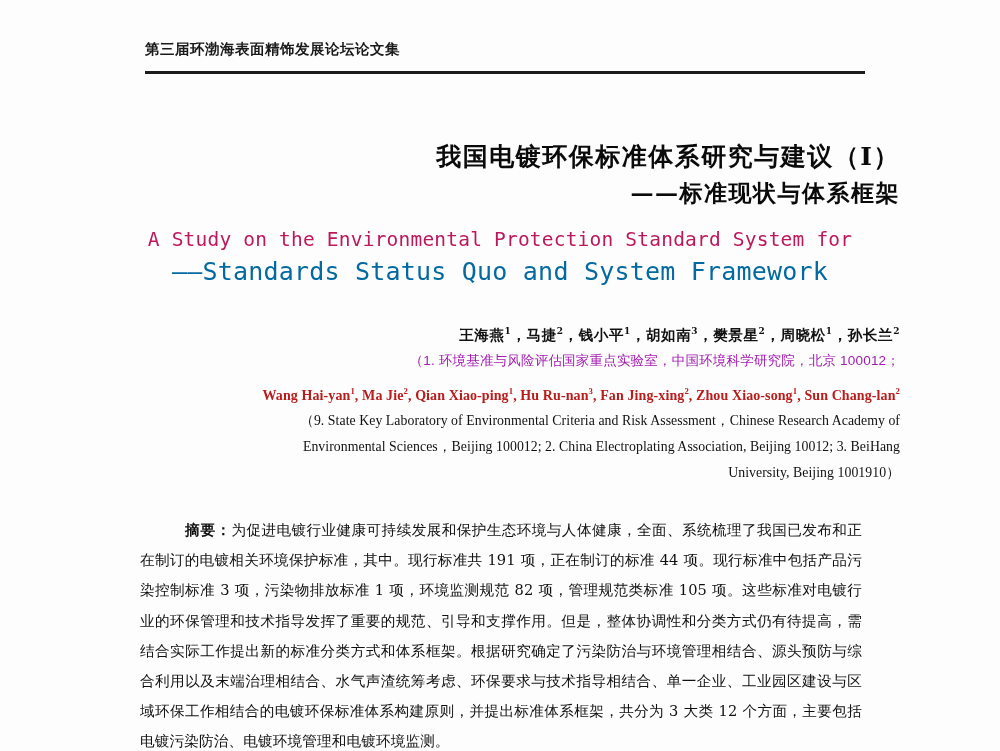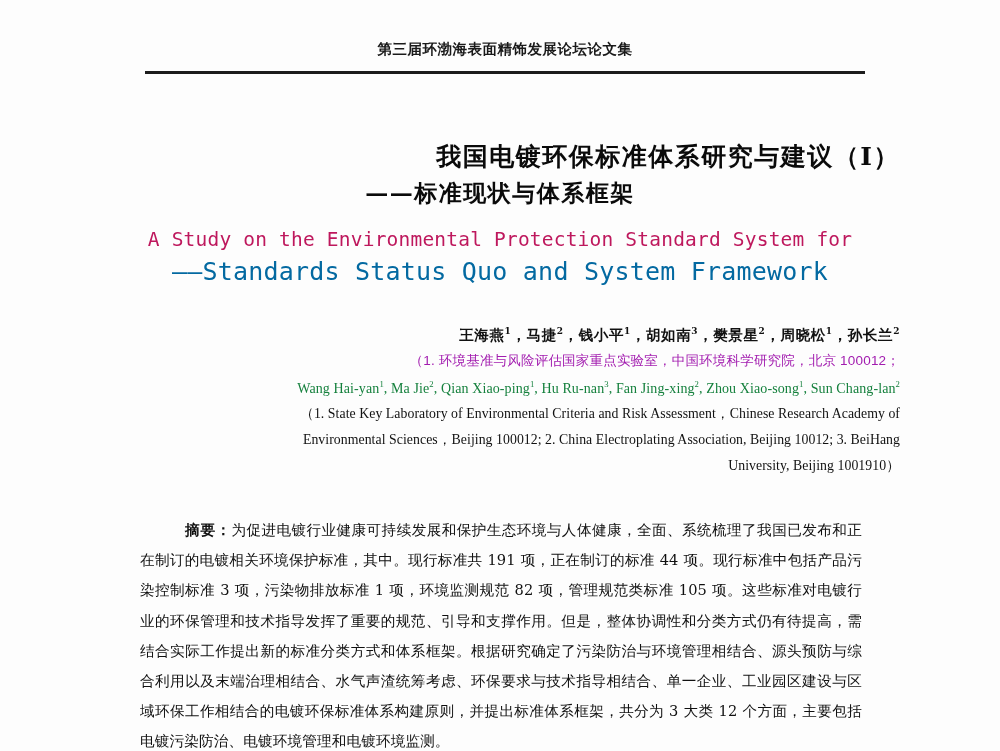--- a/index.html
+++ b/index.html
@@ -21,21 +21,21 @@
     height: 751px;
     background: #fdfdfd;
   }
 
   
   .running-header {
     position: absolute;
     top: 40px;
     left: 145px;
     width: 720px;
-    text-align: center;
+    text-align: left;
     font-family: "DejaVu Serif", "Liberation Serif", serif;
     font-weight: bold;
     font-size: 14.5px;
     letter-spacing: 0.5px;
     color: #1a1a1a;
     white-space: nowrap;
   }
   .header-rule {
     position: absolute;
     top: 71px;
@@ -62,20 +62,21 @@
     color: #0a0a0a;
     text-align: right;
   }
   .cn-subtitle {
     font-family: "DejaVu Serif", "Liberation Serif", serif;
     font-weight: bold;
     font-size: 23px;
     letter-spacing: 1.5px;
     line-height: 36px;
     color: #0a0a0a;
+    text-align: right;
   }
   .en-title {
     font-family: "DejaVu Sans Mono", "Liberation Mono", monospace;
     font-size: 19.5px;
     line-height: 33px;
     letter-spacing: 0.2px;
     color: #be185d;
     margin-top: 12px;
   }
   .en-title-2 {
@@ -114,22 +115,23 @@
     font-size: 13.5px;
     line-height: 25px;
     letter-spacing: 0.2px;
     color: #a21caf;
   }
   .en-authors {
     font-family: "Liberation Serif", "DejaVu Serif", serif;
     font-size: 14px;
     line-height: 25px;
     letter-spacing: 0.1px;
-    color: #15803d;
-    margin-top: 3px;
+    color: #b91c1c;
+    margin-top: 10px;
+    font-weight: bold;
   }
   .en-affil {
     font-family: "Liberation Serif", "DejaVu Serif", serif;
     font-size: 13.8px;
     line-height: 26px;
     letter-spacing: 0.05px;
     color: #111;
   }
   sup {
     font-size: 0.62em;
@@ -174,21 +176,21 @@
     <div class="cn-title">我国电镀环保标准体系研究与建议（Ⅰ）</div>
     <div class="cn-subtitle">——标准现状与体系框架</div>
     <div class="en-title">A Study on the Environmental Protection Standard System for</div>
     <div class="en-subtitle">——Standards Status Quo and System Framework</div>
   </div>
 
   <div class="authors-block">
     <div class="cn-authors"><span>王海燕<sup>1</sup></span><span>，</span><span>马捷<sup>2</sup></span><span>，</span><span>钱小平<sup>1</sup></span><span>，</span><span>胡如南<sup>3</sup></span><span>，</span><span>樊景星<sup>2</sup></span><span>，</span><span>周晓松<sup>1</sup></span><span>，</span><span>孙长兰<sup>2</sup></span></div>
     <div class="cn-affil">（1. 环境基准与风险评估国家重点实验室，中国环境科学研究院，北京 100012；</div>
     <div class="en-authors"><span>Wang Hai-yan<sup>1</sup></span><span>, </span><span>Ma Jie<sup>2</sup></span><span>, </span><span>Qian Xiao-ping<sup>1</sup></span><span>, </span><span>Hu Ru-nan<sup>3</sup></span><span>, </span><span>Fan Jing-xing<sup>2</sup></span><span>, </span><span>Zhou Xiao-song<sup>1</sup></span><span>, </span><span>Sun Chang-lan<sup>2</sup></span></div>
-    <div class="en-affil">（1. State Key Laboratory of Environmental Criteria and Risk Assessment，Chinese Research Academy of</div>
+    <div class="en-affil">（9. State Key Laboratory of Environmental Criteria and Risk Assessment，Chinese Research Academy of</div>
     <div class="en-affil">Environmental Sciences，Beijing 100012; 2. China Electroplating Association, Beijing 10012; 3. BeiHang</div>
     <div class="en-affil">University, Beijing 1001910）</div>
   </div>
 
   <div class="abstract">
     <p>
       <span class="lead">摘要：</span><span>为促进电镀行业健康可持续发展和保护生态环境与人体健康，全面、系统梳理了我国已发布和正在制订的电镀相关环境保护标准，其中。现行标准共 191 项，正在制订的标准 44 项。现行标准中包括产品污染控制标准 3 项，污染物排放标准 1 项，环境监测规范 82 项，管理规范类标准 105 项。这些标准对电镀行业的环保管理和技术指导发挥了重要的规范、引导和支撑作用。但是，整体协调性和分类方式仍有待提高，需结合实际工作提出新的标准分类方式和体系框架。根据研究确定了污染防治与环境管理相结合、源头预防与综合利用以及末端治理相结合、水气声渣统筹考虑、环保要求与技术指导相结合、单一企业、工业园区建设与区域环保工作相结合的电镀环保标准体系构建原则，并提出标准体系框架，共分为 3 大类 12 个方面，主要包括电镀污染防治、电镀环境管理和电镀环境监测。</span>
     </p>
   </div>
 

